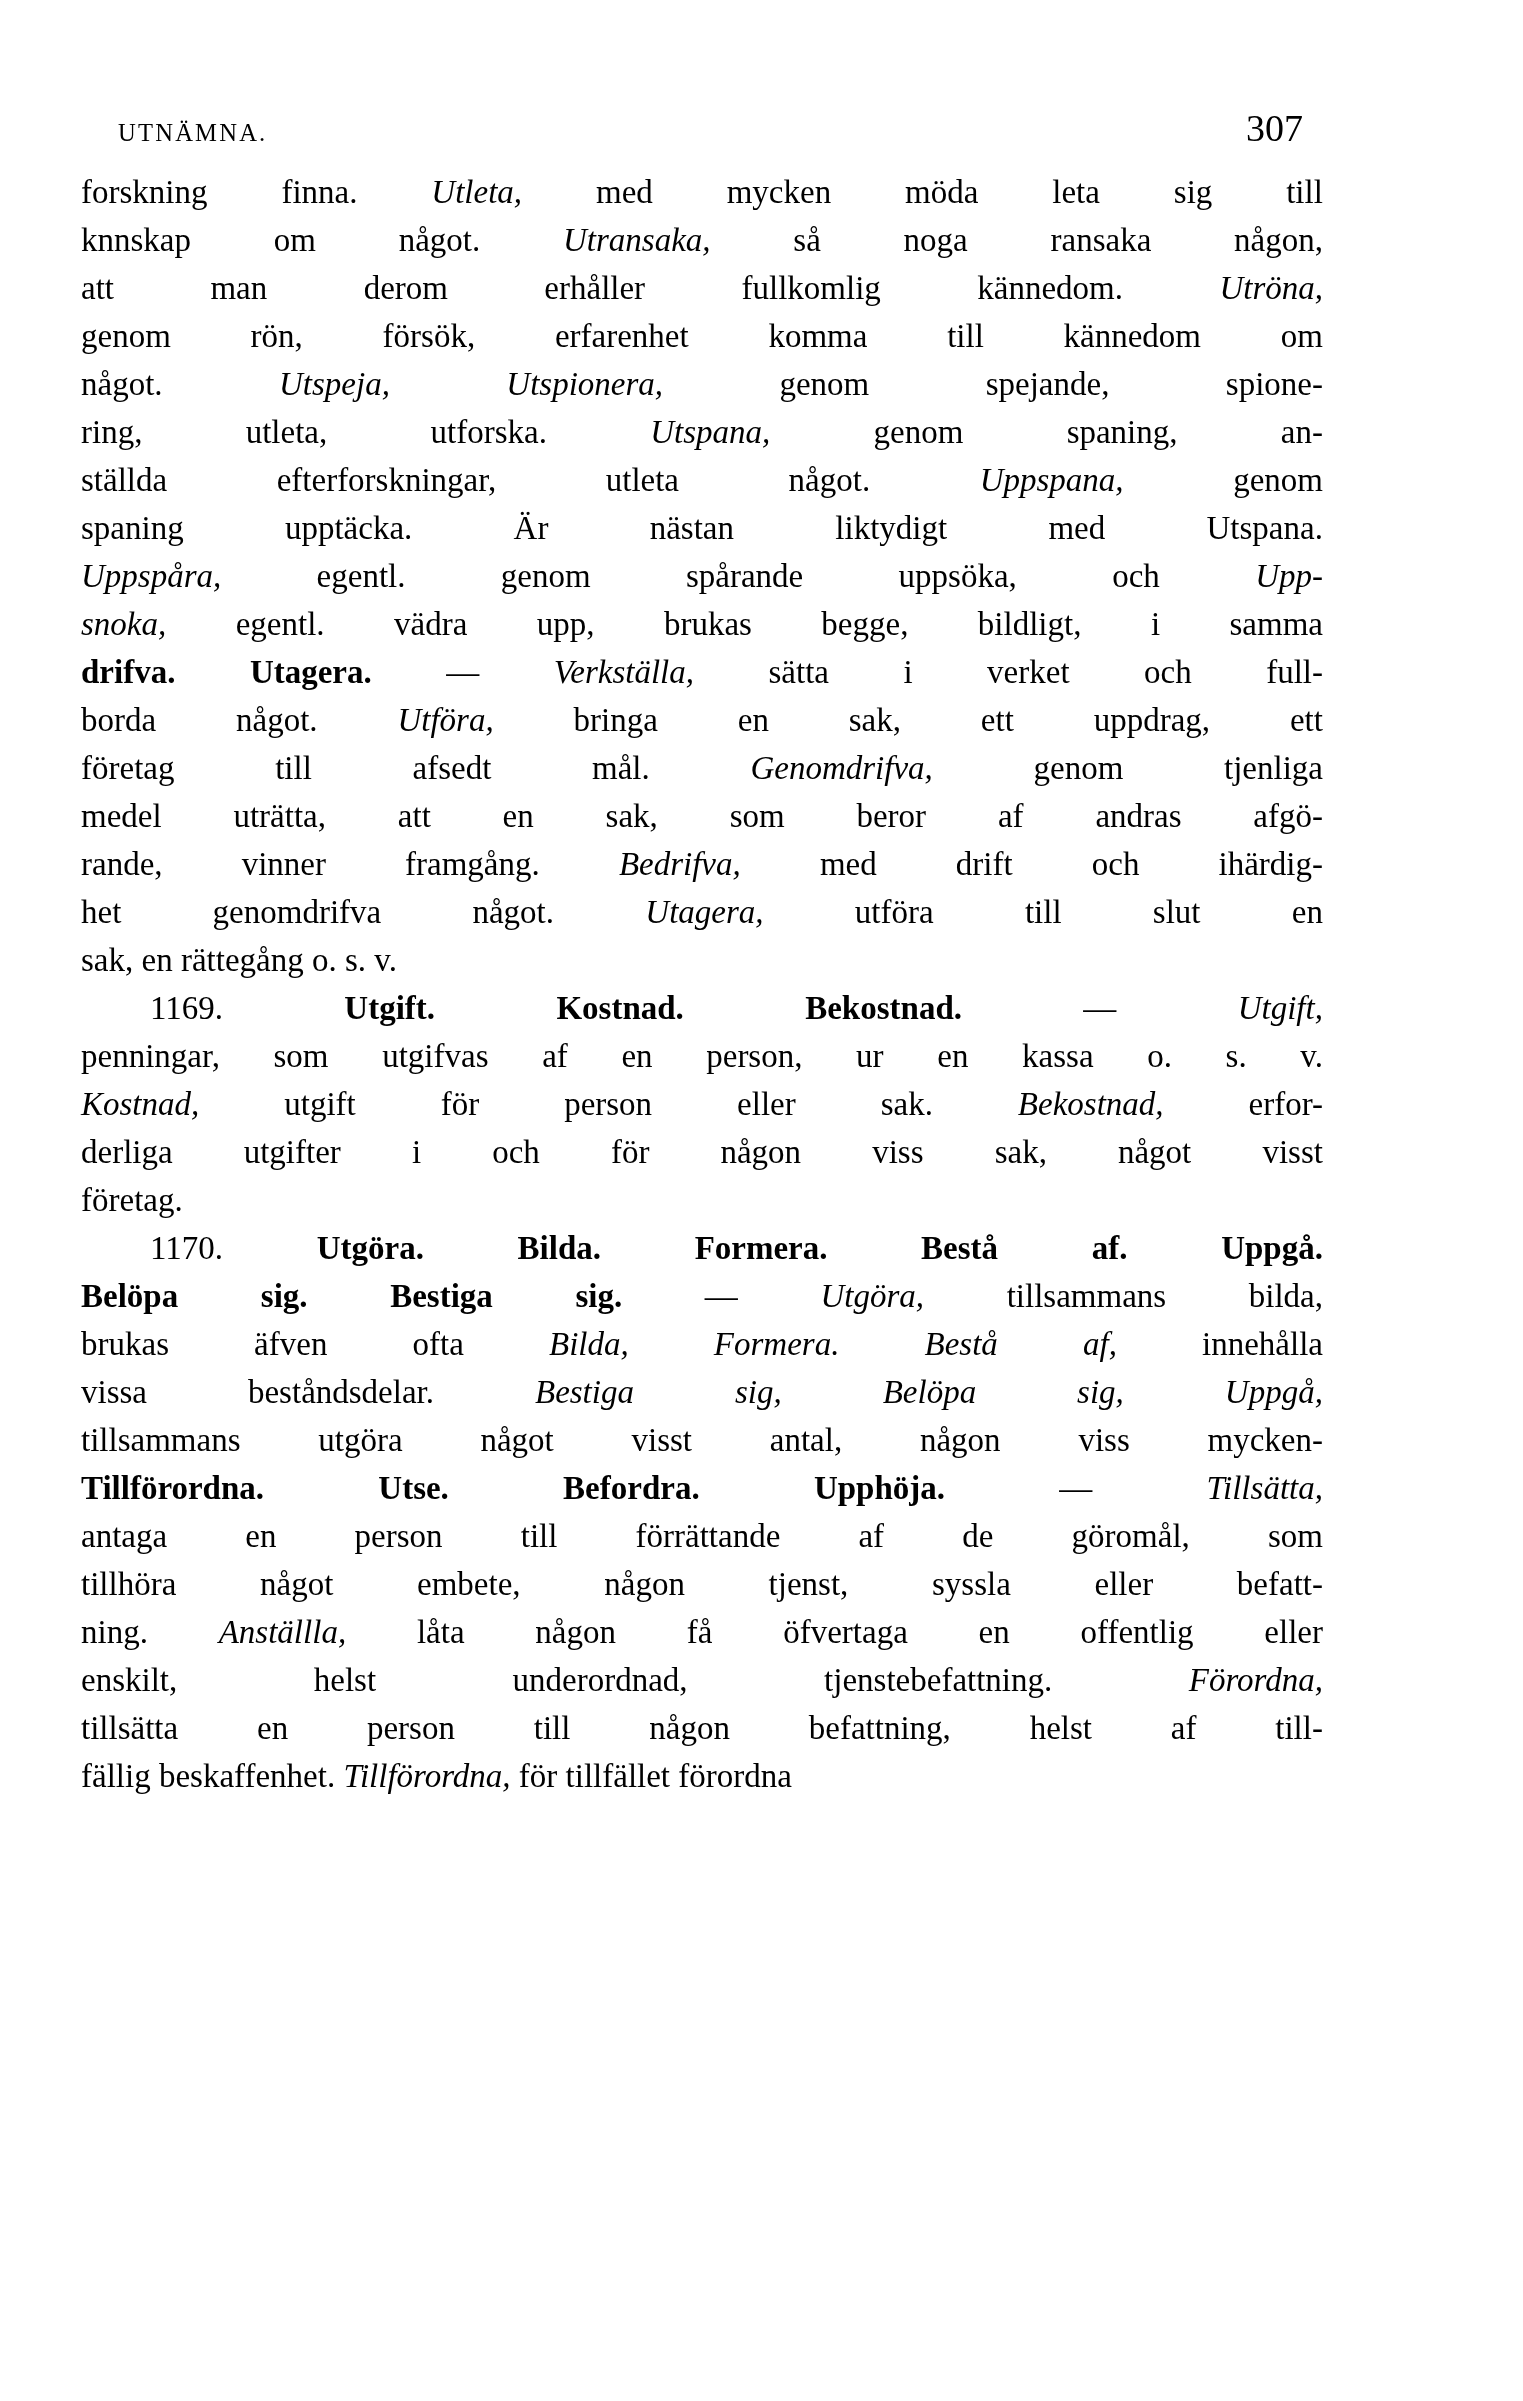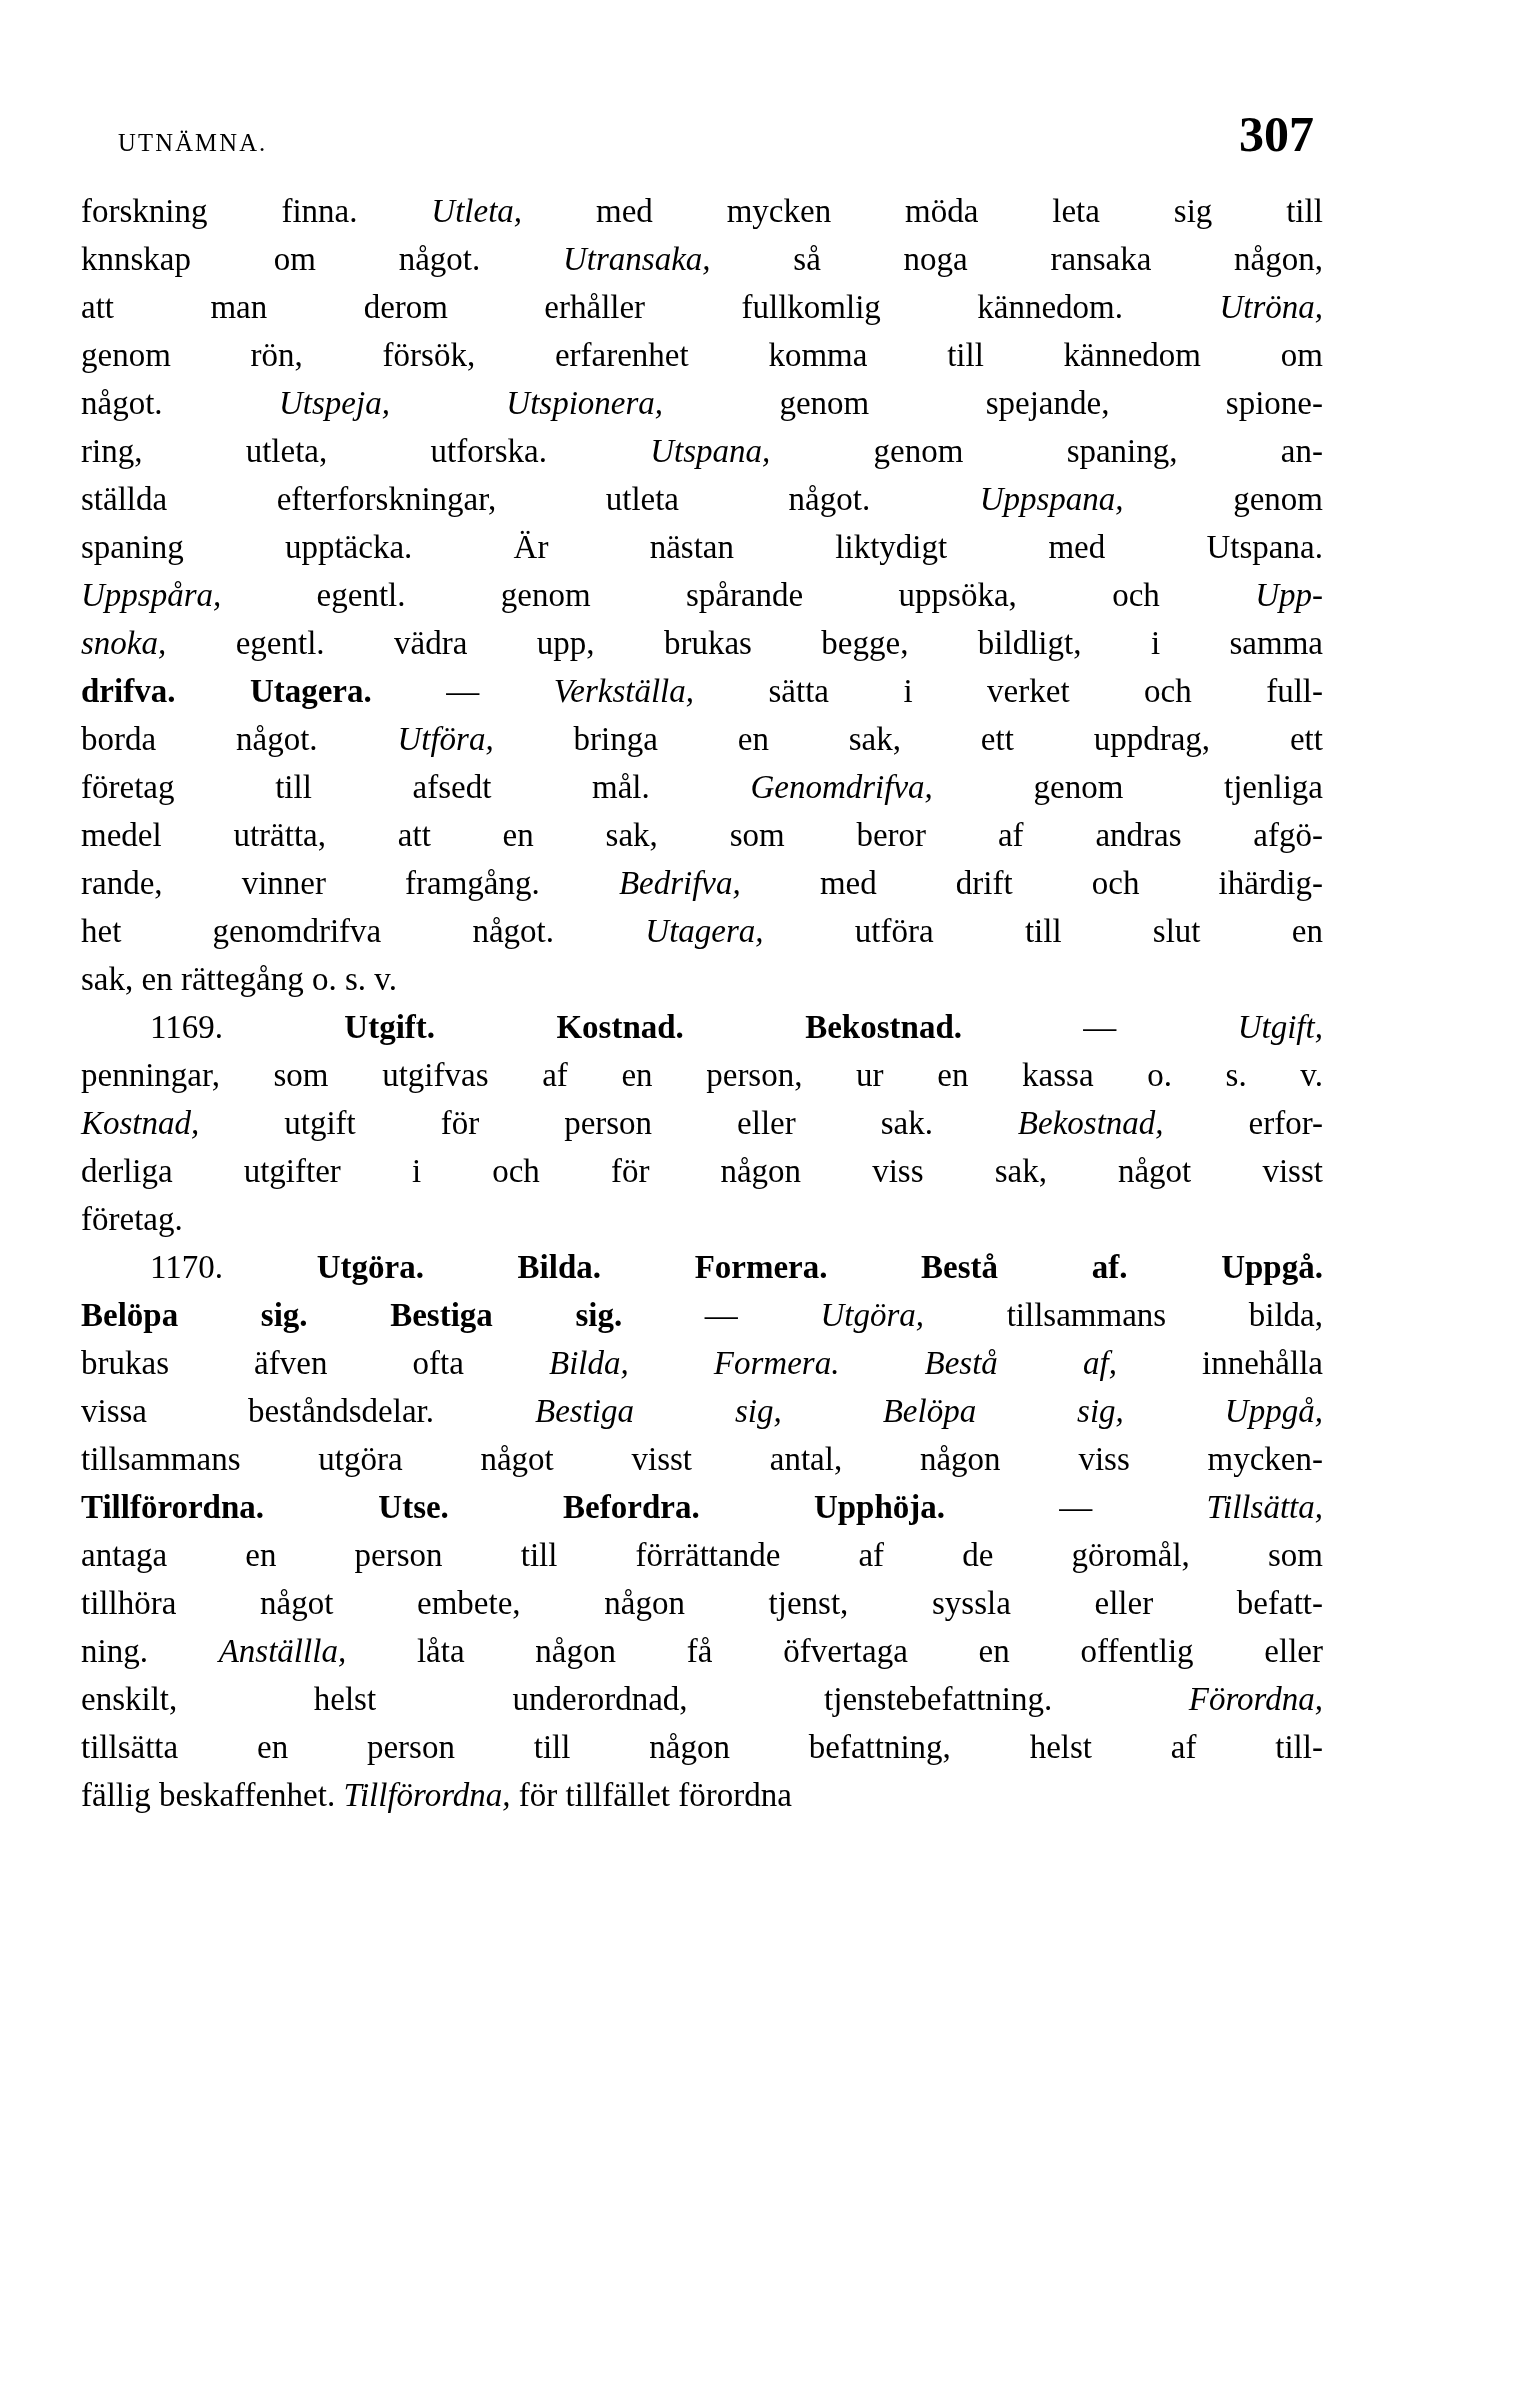--- a/index.html
+++ b/index.html
@@ -31,33 +31,33 @@
   .runhead-title {
     font-size: 24.6px;
     letter-spacing: 2.2px;
     font-weight: 400;
     font-variant: normal;
     text-transform: uppercase;
     margin-left: 37px;
     white-space: nowrap;
   }
   .runhead-folio {
-    font-size: 50px;
-    font-weight: 700;
+    font-size: 38px;
+    font-weight: 400;
     letter-spacing: 0px;
     white-space: nowrap;
-    margin-right: 8px;
+    margin-right: 19px;
     line-height: 1;
   }
 
   
   .column {
     position: absolute;
     left: 81px;
-    top: 187px;
+    top: 168px;
     width: 1242px;
   }
 
   .ln {
     position: relative;
     height: 48px;
     line-height: 48px;
     font-size: 33px;
     white-space: nowrap;
     letter-spacing: 0px;

